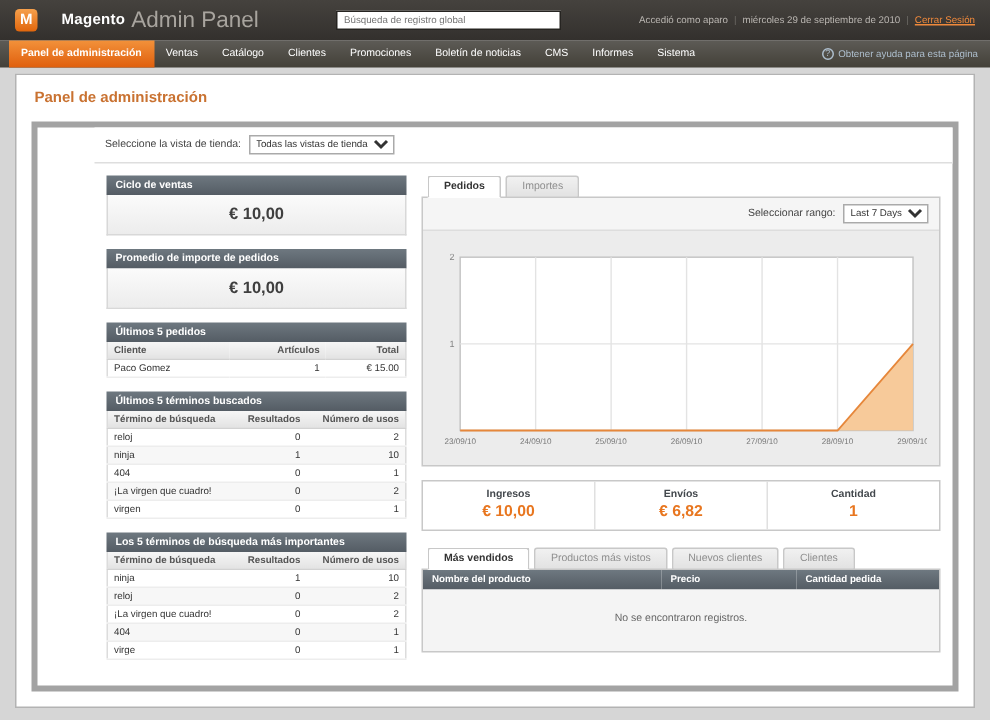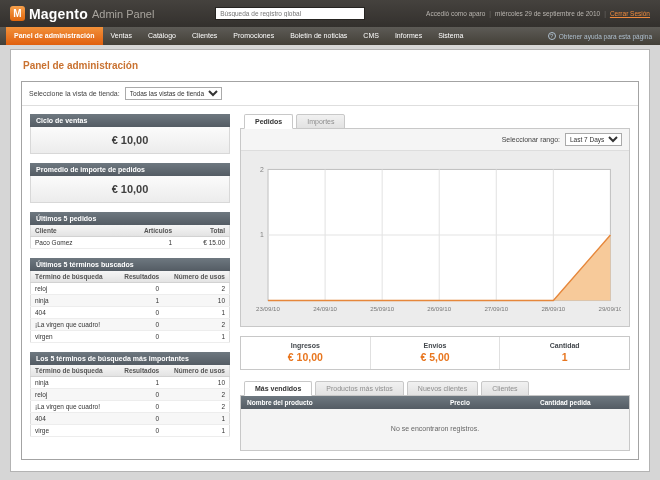--- a/index.html
+++ b/index.html
@@ -4,43 +4,43 @@
 <style>
   * { margin:0; padding:0; box-sizing:border-box; }
   html,body { width:660px; height:480px; overflow:hidden; }
   body { font-family:"Liberation Sans", sans-serif; font-size:7px; background:#d6d6d6; color:#333; }
 
   
   .topbar { height:27px; background:linear-gradient(#45423e,#33302d); display:flex; align-items:center; padding:0 10px; }
   .logo { display:flex; align-items:center; gap:4px; }
   .logo-badge { width:15px; height:15px; border-radius:3px; background:linear-gradient(#f6a04c,#e1660c);
     color:#fff; font-weight:bold; font-size:10px; display:flex; align-items:center; justify-content:center; }
-  .logo-text { color:#fff; font-weight:bold; font-size:14px; letter-spacing:.2px; }
-  .logo-sub { color:#a8a49e; font-size:11px; }
+  .logo-text { color:#fff; font-weight:bold; font-size:10px; letter-spacing:.2px;margin-left:12px; }
+  .logo-sub { color:#a8a49e; font-size:15px; }
   .search-wrap { flex:1; display:flex; justify-content:center; }
   .global-search { width:150px; height:13px; border:1px solid #262421; background:#fff; font-size:6.5px;
     padding:1px 4px; color:#555; font-family:"Liberation Sans", sans-serif; }
   .user-info { color:#b9b5b0; font-size:6.5px; display:flex; align-items:center; gap:4px; white-space:nowrap; }
   .user-info .sep { color:#6d6a66; }
   .logout { color:#f08a3c; text-decoration:underline; cursor:pointer; }
 
   
   .navbar { height:18px; background:linear-gradient(#5d5b56,#434038); display:flex; align-items:stretch; padding:0 8px 0 6px; }
   .nav-items { display:flex; align-items:stretch; }
   .nav-item { color:#fff; font-size:7px; line-height:18px; padding:0 8px; cursor:pointer; white-space:nowrap; }
   .nav-item.active { background:linear-gradient(#f2913a,#e05f0d); font-weight:bold; }
   .nav-help { margin-left:auto; display:flex; align-items:center; gap:3px; color:#aebfce; font-size:6.5px; cursor:pointer; }
   .help-icon { width:8px; height:8px; border:1px solid #aebfce; border-radius:50%; font-size:6px; display:flex;
     align-items:center; justify-content:center; }
 
   
   .page-wrap { margin:4px 10px; background:#fff; border:1px solid #b3b3b3; padding:8px 10px; min-height:423px; }
   .page-title { color:#c97231; font-size:10px; font-weight:bold; margin:2px 0 10px 2px; }
 
-  .dash-container { border:1px solid #a3a3a3; }
+  .dash-container { border:4px solid #a3a3a3;padding-left:38px; }
   .store-switcher { padding:5px 7px; border-bottom:1px solid #dedede; background:#fff; display:flex; align-items:center; gap:5px; }
   .store-switcher label { font-size:7px; color:#444; }
   select { font-size:6.5px; font-family:"Liberation Sans", sans-serif; border:1px solid #aaa; background:#fff; color:#333; height:13px; }
 
   .dash-body { display:flex; gap:10px; padding:8px; }
   .left-col { width:200px; flex:none; }
   .right-col { flex:1; min-width:0; }
 
   
   .panel { margin-bottom:9px; }
@@ -283,21 +283,21 @@
             </div>
           </div>
 
           <div class="stats-row">
               <div class="stat">
                 <div class="stat-label">Ingresos</div>
                 <div class="stat-value">€ 10,00</div>
               </div>
               <div class="stat">
                 <div class="stat-label">Envíos</div>
-                <div class="stat-value">€ 5,00</div>
+                <div class="stat-value">€ 6,82</div>
               </div>
               <div class="stat">
                 <div class="stat-label">Cantidad</div>
                 <div class="stat-value">1</div>
               </div>
             </div>
 
           <div class="tabbar bottom-tabs">
               <span class="tab active">Más vendidos</span>
               <span class="tab">Productos más vistos</span>

